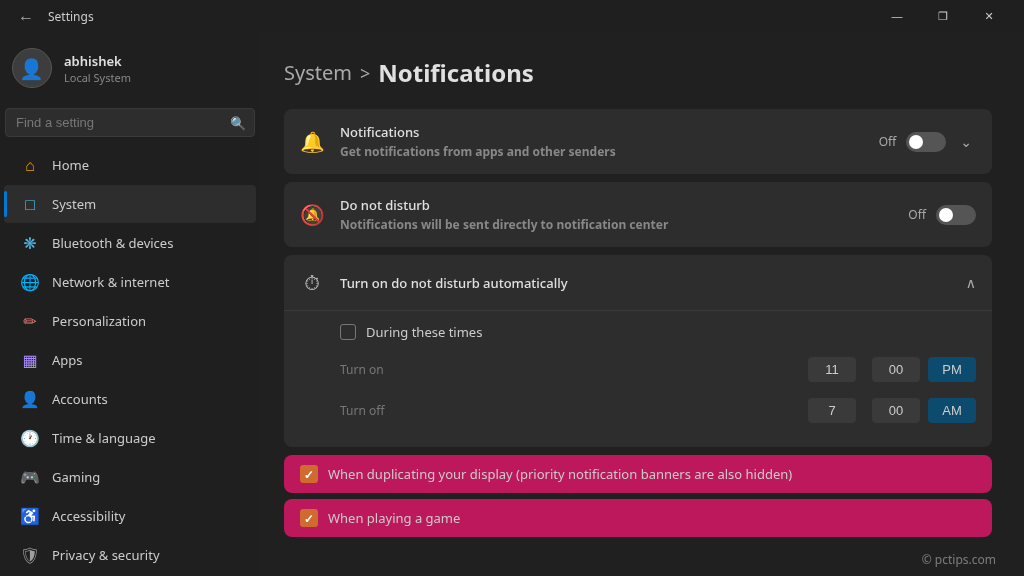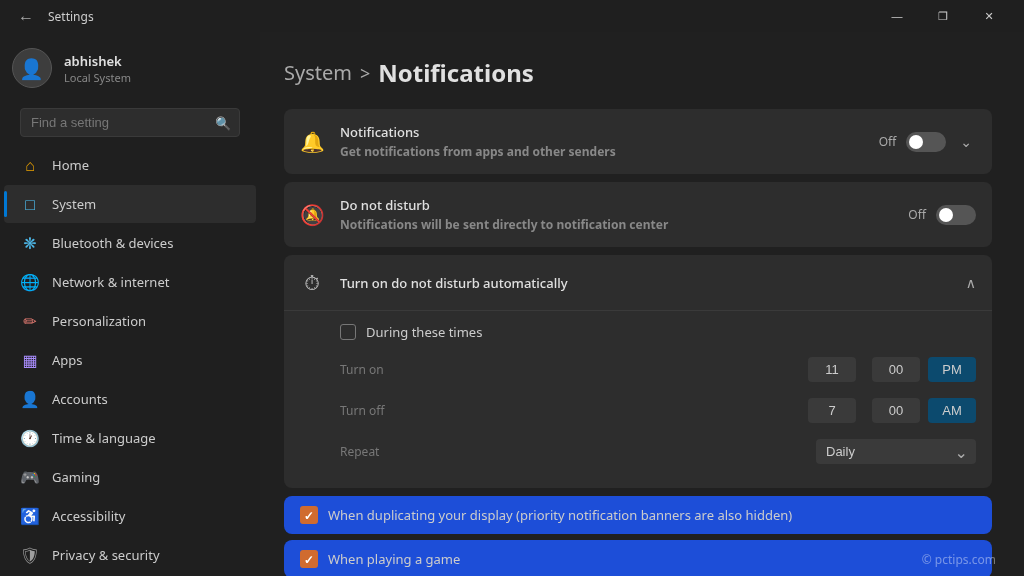--- a/index.html
+++ b/index.html
@@ -98,21 +98,21 @@
       font-size: 13px;
       font-weight: 600;
       color: #e0e0e0;
     }
     .user-info .type {
       font-size: 11px;
       color: #888;
     }
     
     .search-box {
-      margin: 4px 20px 8px;
+      margin: 4px 5px 8px;
       position: relative;
     }
     .search-box input {
       width: 100%;
       background: #2d2d2d;
       border: 1px solid #3a3a3a;
       border-radius: 4px;
       color: #ccc;
       font-size: 13px;
       padding: 6px 32px 6px 10px;
@@ -401,21 +401,21 @@
       transform: translateY(-50%);
       color: #aaa;
       pointer-events: none;
     }
     
     .checkbox-option-row {
       display: flex;
       align-items: center;
       gap: 10px;
       padding: 10px 16px;
-      background: #1d4ed8;
+      background: #be185d;
       border-radius: 8px;
       margin-bottom: 6px;
     }
     .checkbox-checked {
       width: 18px;
       height: 18px;
       border-radius: 3px;
       background: #d06b2f;
       display: flex;
       align-items: center;
@@ -590,31 +590,20 @@
 
         <div class="time-row">
           <span class="time-label">Turn off</span>
           <div class="time-spacer"></div>
           <input class="time-input" type="text" value="7" style="">
           <span class="time-sep"></span>
           <input class="time-input" type="text" value="00" style="">
           <input class="time-period" type="text" value="AM" style="">
         </div>
 
-        <div class="repeat-row">
-          <span class="repeat-label">Repeat</span>
-          <div class="repeat-spacer"></div>
-          <div class="repeat-select-wrap">
-            <select class="repeat-select">
-              <option>Daily</option>
-              <option>Weekdays</option>
-              <option>Weekends</option>
-            </select>
-          </div>
-        </div>
       </div>
     </div>
 
     <div id="checkbox-options-container">
         <div class="checkbox-option-row">
     <div class="checkbox-checked"></div>
     <span class="checkbox-option-label">When duplicating your display (priority notification banners are also hidden)</span>
   </div>
         <div class="checkbox-option-row">
     <div class="checkbox-checked"></div>

